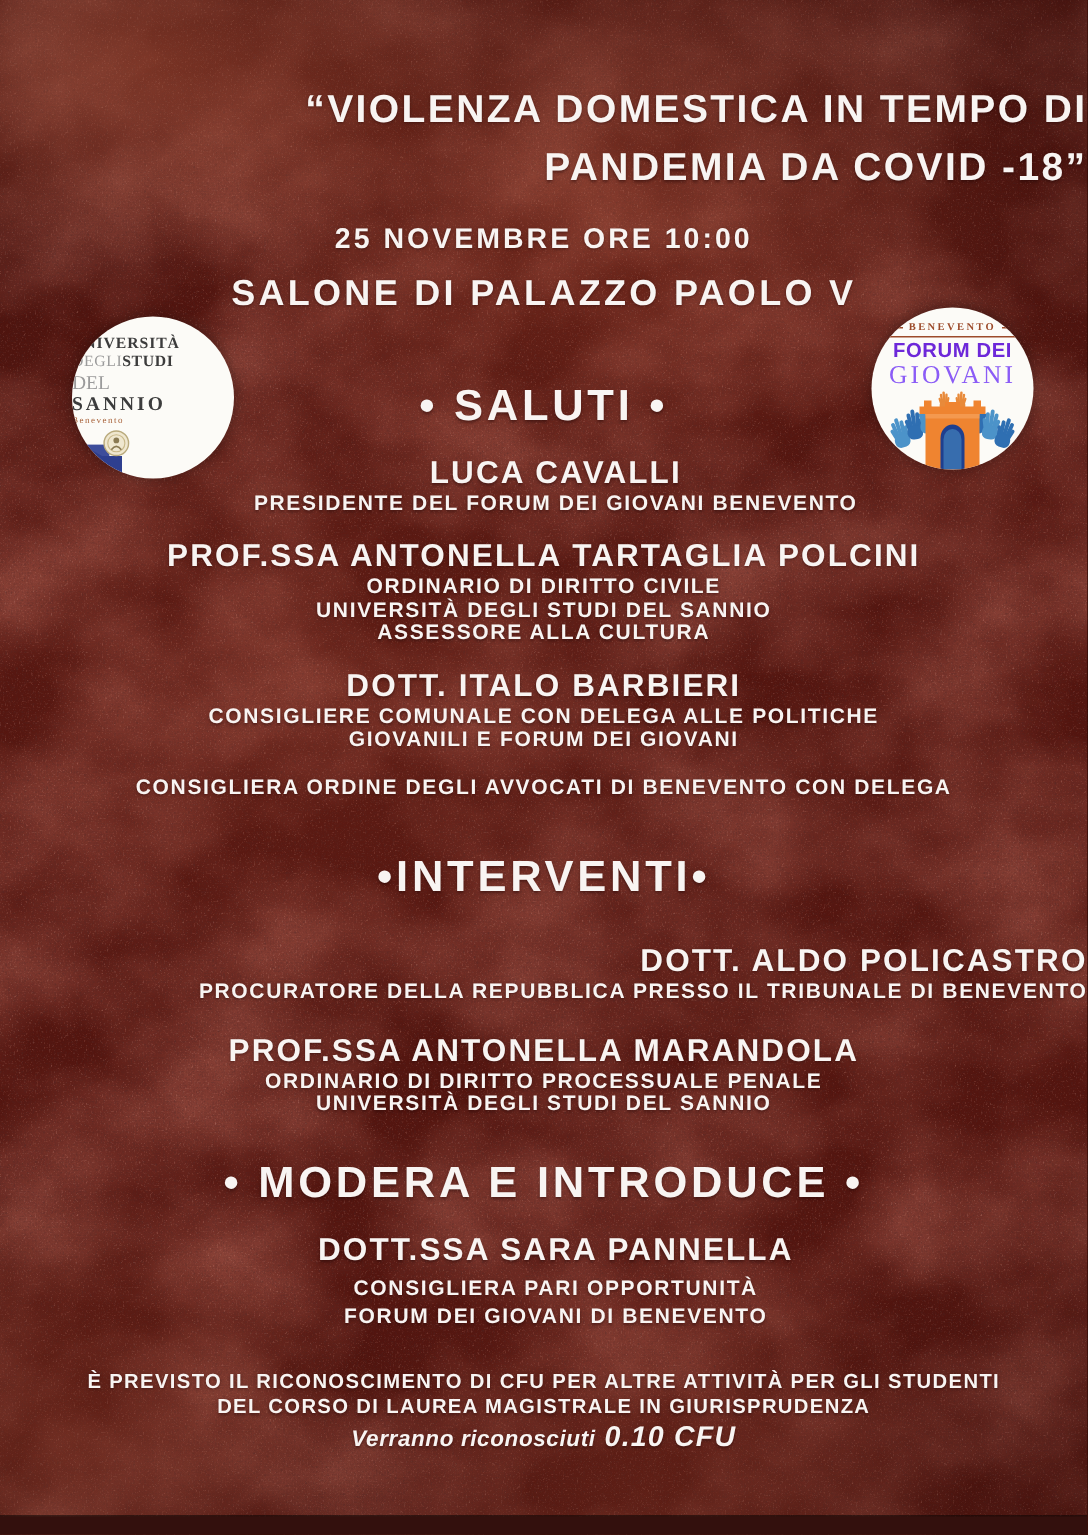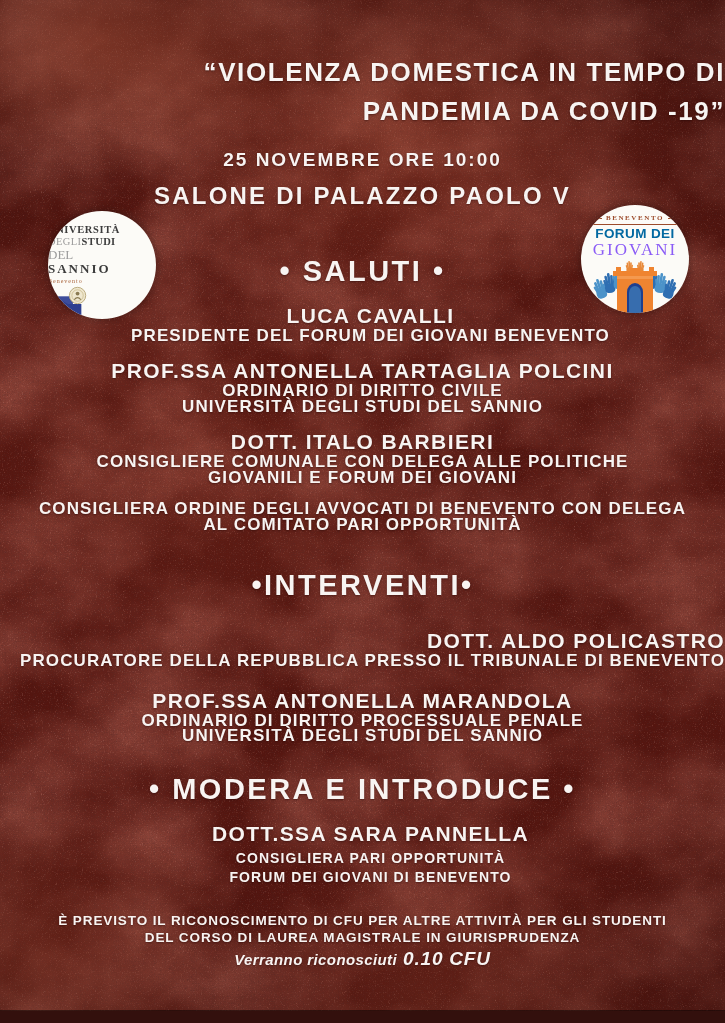--- a/index.html
+++ b/index.html
@@ -33,21 +33,21 @@
   .section-heading{font-size:29px;font-weight:bold;letter-spacing:2.5px;line-height:34px;}
   .h-saluti{margin-top:44px;}
   .h-interventi{margin-top:36px;}
   .h-modera{margin-top:28px;}
 
   .speaker{margin-top:16px;}
   .speaker.first{margin-top:16px;padding-left:16px;}
   .speaker.lead-a{margin-top:27px;text-align:right;}
   .speaker.lead-b{margin-top:20px;}
   .speaker .name{font-size:21px;font-weight:bold;letter-spacing:1.4px;line-height:24px;}
-  .speaker .role{font-size:17px;font-weight:bold;letter-spacing:1.1px;line-height:15.5px;}
+  .speaker .role{font-size:14px;font-weight:bold;letter-spacing:1.1px;line-height:15.5px;}
 
   .footer{margin-top:25px;}
   .footer .fline{font-size:13.5px;font-weight:bold;letter-spacing:0.9px;line-height:17.5px;}
   .footer .note{margin-top:1px;font-size:15px;font-style:italic;font-weight:bold;letter-spacing:0.4px;}
   .footer .cfu{font-size:19px;margin-left:6px;letter-spacing:0.8px;}
 
   .bottom-bar{position:absolute;left:0;right:0;bottom:0;height:12px;background:#33100d;z-index:4;
     box-shadow:0 -1px 0 rgba(0,0,0,0.5);}
 
   
@@ -65,21 +65,21 @@
   .uni .l3{font-size:13px;color:#9b9b9b;}
   .uni .l4{font-size:13px;font-weight:700;letter-spacing:2px;}
   .uni .l5{font-size:6px;color:#a8623a;letter-spacing:1px;margin-top:1px;}
   .uni svg{margin-top:2px;}
 
   .forum{display:flex;flex-direction:column;align-items:center;padding-top:10px;line-height:1.05;}
   .forum .city{display:flex;align-items:center;gap:4px;font-size:7px;font-weight:bold;
     color:#9c4b2b;letter-spacing:1.6px;font-family:"Liberation Serif",serif;}
   .forum .city .rule{width:11px;height:1px;background:#9c4b2b;}
   .forum .citywrap{border-bottom:1px solid #9c4b2b;padding-bottom:1.5px;}
-  .forum .f1{margin-top:2px;font-size:13.5px;font-weight:bold;color:#0369a1;letter-spacing:0.4px;}
+  .forum .f1{margin-top:2px;font-size:13.5px;font-weight:bold;color:#6d28d9;letter-spacing:0.4px;}
   .forum .f2{font-size:17px;color:#8b5cf6;letter-spacing:2px;font-family:"Liberation Serif",serif;}
   .forum svg{margin-top:0;}
 </style>
 </head>
 <body>
 
 <div class="poster">
 
   <svg class="texture" width="725" height="1023" viewBox="0 0 725 1023" preserveAspectRatio="none" aria-hidden="true">
     <defs>
@@ -162,47 +162,47 @@
 
         <path fill="#1e3f8f" d="M40,54 L40,33 A8,9 0 0 1 56,33 L56,54 Z"></path>
         <path fill="#4c93c9" d="M42,54 L42,34 A6,7 0 0 1 54,34 L54,54 Z" opacity="0.55"></path>
       </svg>
     </div>
   </div>
 
   <div class="content">
     <h1 class="title">
       <span>“VIOLENZA DOMESTICA IN TEMPO DI</span>
-      <span>PANDEMIA DA COVID -19”</span>
+      <span>PANDEMIA DA COVID -18”</span>
     </h1>
     <div class="date-line">25 NOVEMBRE ORE 10:00</div>
     <div class="venue-line">SALONE DI PALAZZO PAOLO V</div>
 
     <div class="section-heading h-saluti">• SALUTI •</div>
 
     <div class="speaker first">
       <div class="name">LUCA CAVALLI</div>
       <div class="role">PRESIDENTE DEL FORUM DEI GIOVANI BENEVENTO</div>
     </div>
 
     <div class="speaker">
       <div class="name">PROF.SSA ANTONELLA TARTAGLIA POLCINI</div>
       <div class="role">ORDINARIO DI DIRITTO CIVILE</div>
       <div class="role">UNIVERSITÀ DEGLI STUDI DEL SANNIO</div>
+      <div class="role">ASSESSORE ALLA CULTURA</div>
     </div>
 
     <div class="speaker">
       <div class="name">DOTT. ITALO BARBIERI</div>
       <div class="role">CONSIGLIERE COMUNALE CON DELEGA ALLE POLITICHE</div>
       <div class="role">GIOVANILI E FORUM DEI GIOVANI</div>
     </div>
 
     <div class="speaker">
       <div class="role">CONSIGLIERA ORDINE DEGLI AVVOCATI DI BENEVENTO CON DELEGA</div>
-      <div class="role">AL COMITATO PARI OPPORTUNITÀ</div>
     </div>
 
     <div class="section-heading h-interventi">•INTERVENTI•</div>
 
     <div class="speaker lead-a">
       <div class="name">DOTT. ALDO POLICASTRO</div>
       <div class="role">PROCURATORE DELLA REPUBBLICA PRESSO IL TRIBUNALE DI BENEVENTO</div>
     </div>
 
     <div class="speaker lead-b">

